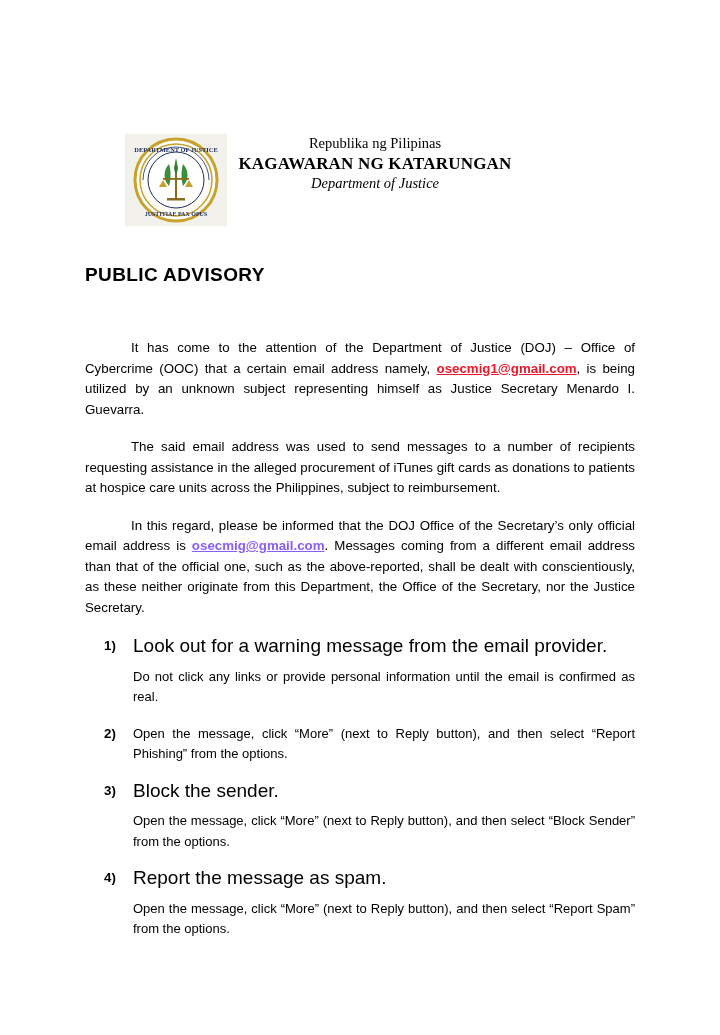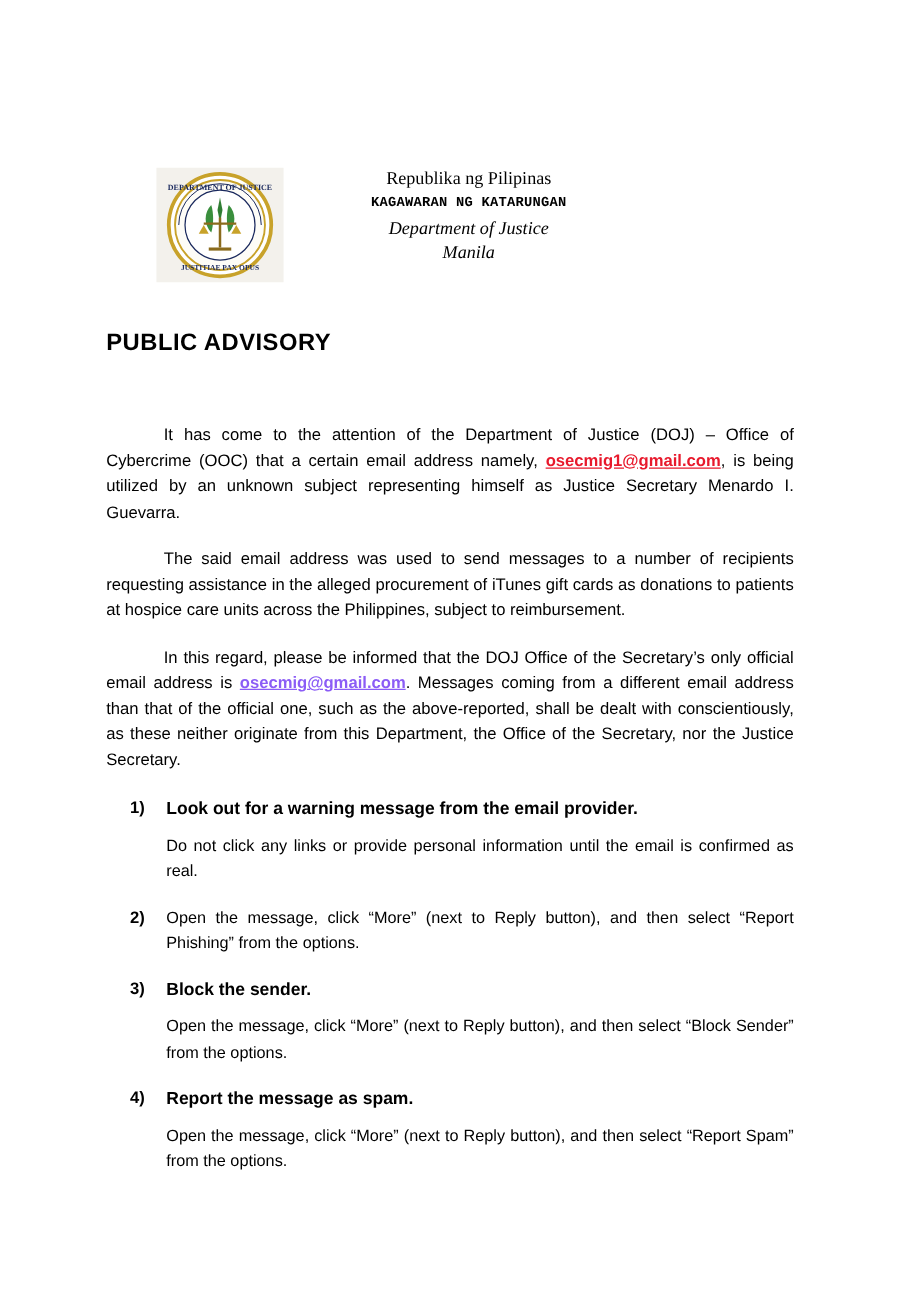--- a/index.html
+++ b/index.html
@@ -41,22 +41,22 @@
     text-align: center;
     padding-left: 30px;
     padding-top: 4px;
   }
   .head-line1 {
     font-family: "Liberation Serif", serif;
     font-size: 14.5px;
     line-height: 19px;
   }
   .head-line2 {
-    font-family: Liberation Mono, monospace;
-    font-size: 11px;
+    font-family: Liberation Serif, serif;
+    font-size: 17px;
     font-weight: bold;
     line-height: 21px;
     letter-spacing: 0.2px;
   }
   .head-line3 {
     font-family: "Liberation Serif", serif;
     font-style: italic;
     font-size: 14.5px;
     line-height: 19px;
   }
@@ -112,22 +112,22 @@
   }
   .step-num {
     position: absolute;
     left: 19px;
     top: 0;
     font-size: 13.3px;
     font-weight: bold;
     line-height: 20.5px;
   }
   .step-title {
-    font-size: 14px;
-    font-weight: bold;
+    font-size: 19px;
+    font-weight: normal;
     line-height: 20.5px;
     margin: 0;
   }
   .step-desc {
     font-size: 13px;
     line-height: 20.5px;
     margin: 10px 0 0 0;
     text-align: justify;
   }
 </style>
@@ -155,21 +155,20 @@
         <path d="M18 46 a33 33 0 0 1 66 0" fill="none" stroke="#1b2a5e" stroke-width="0.8"></path>
         <text x="51" y="18" font-family="Liberation Serif, serif" font-size="6.4" font-weight="bold" fill="#1b2a5e" text-anchor="middle">DEPARTMENT OF JUSTICE</text>
         <text x="51" y="82" font-family="Liberation Serif, serif" font-size="6" font-weight="bold" fill="#1b2a5e" text-anchor="middle">JUSTITIAE PAX OPUS</text>
       </svg>
     </div>
 
     <div class="head-text">
       <div class="head-line1">Republika ng Pilipinas</div>
       <div class="head-line2">KAGAWARAN NG KATARUNGAN</div>
       <div class="head-line3">Department of Justice</div>
-      <div class="head-line4">Manila</div>
     </div>
   </div>
 
   <h1 class="doc-title">PUBLIC ADVISORY</h1>
 
   <div class="body-copy">
 
     <p class="para"><span>It has come to the attention of the Department of Justice (DOJ) – Office of Cybercrime (OOC) that a certain email address namely, </span><span class="email-red">osecmig1@gmail.com</span><span>, is being utilized by an unknown subject representing himself as Justice Secretary Menardo I. Guevarra.</span></p>
 
     <p class="para">The said email address was used to send messages to a number of recipients requesting assistance in the alleged procurement of iTunes gift cards as donations to patients at hospice care units across the Philippines, subject to reimbursement.</p>

